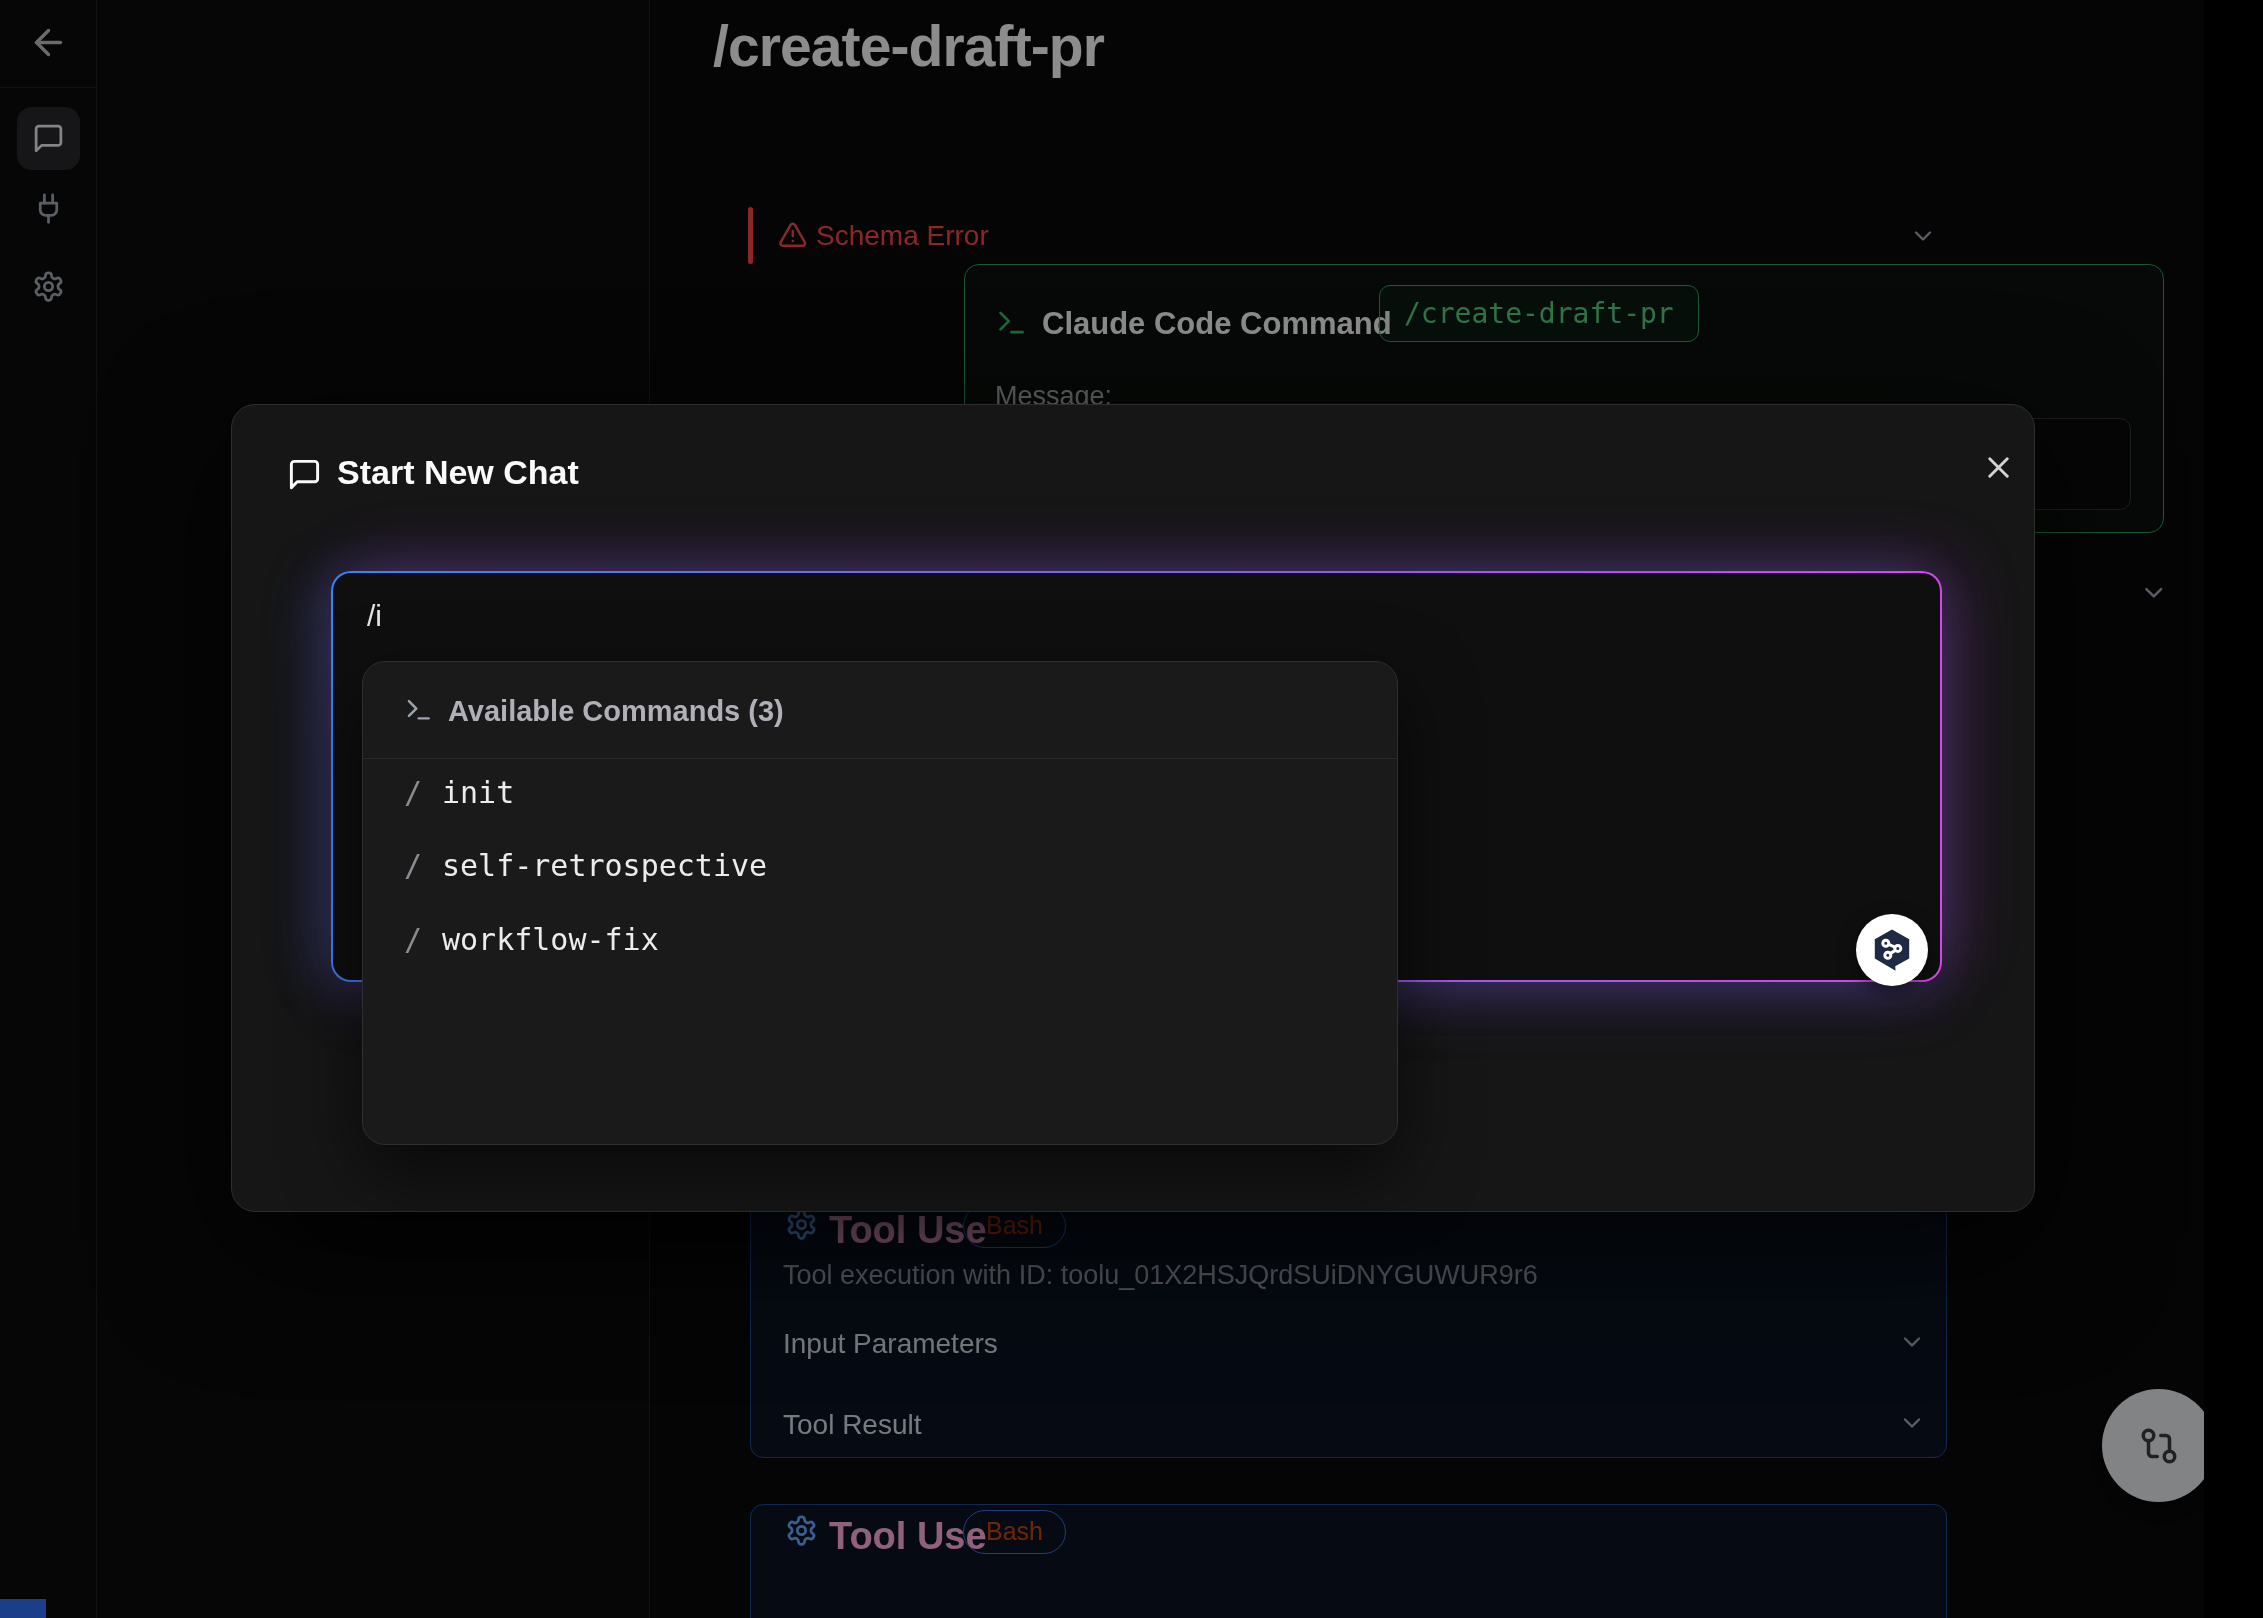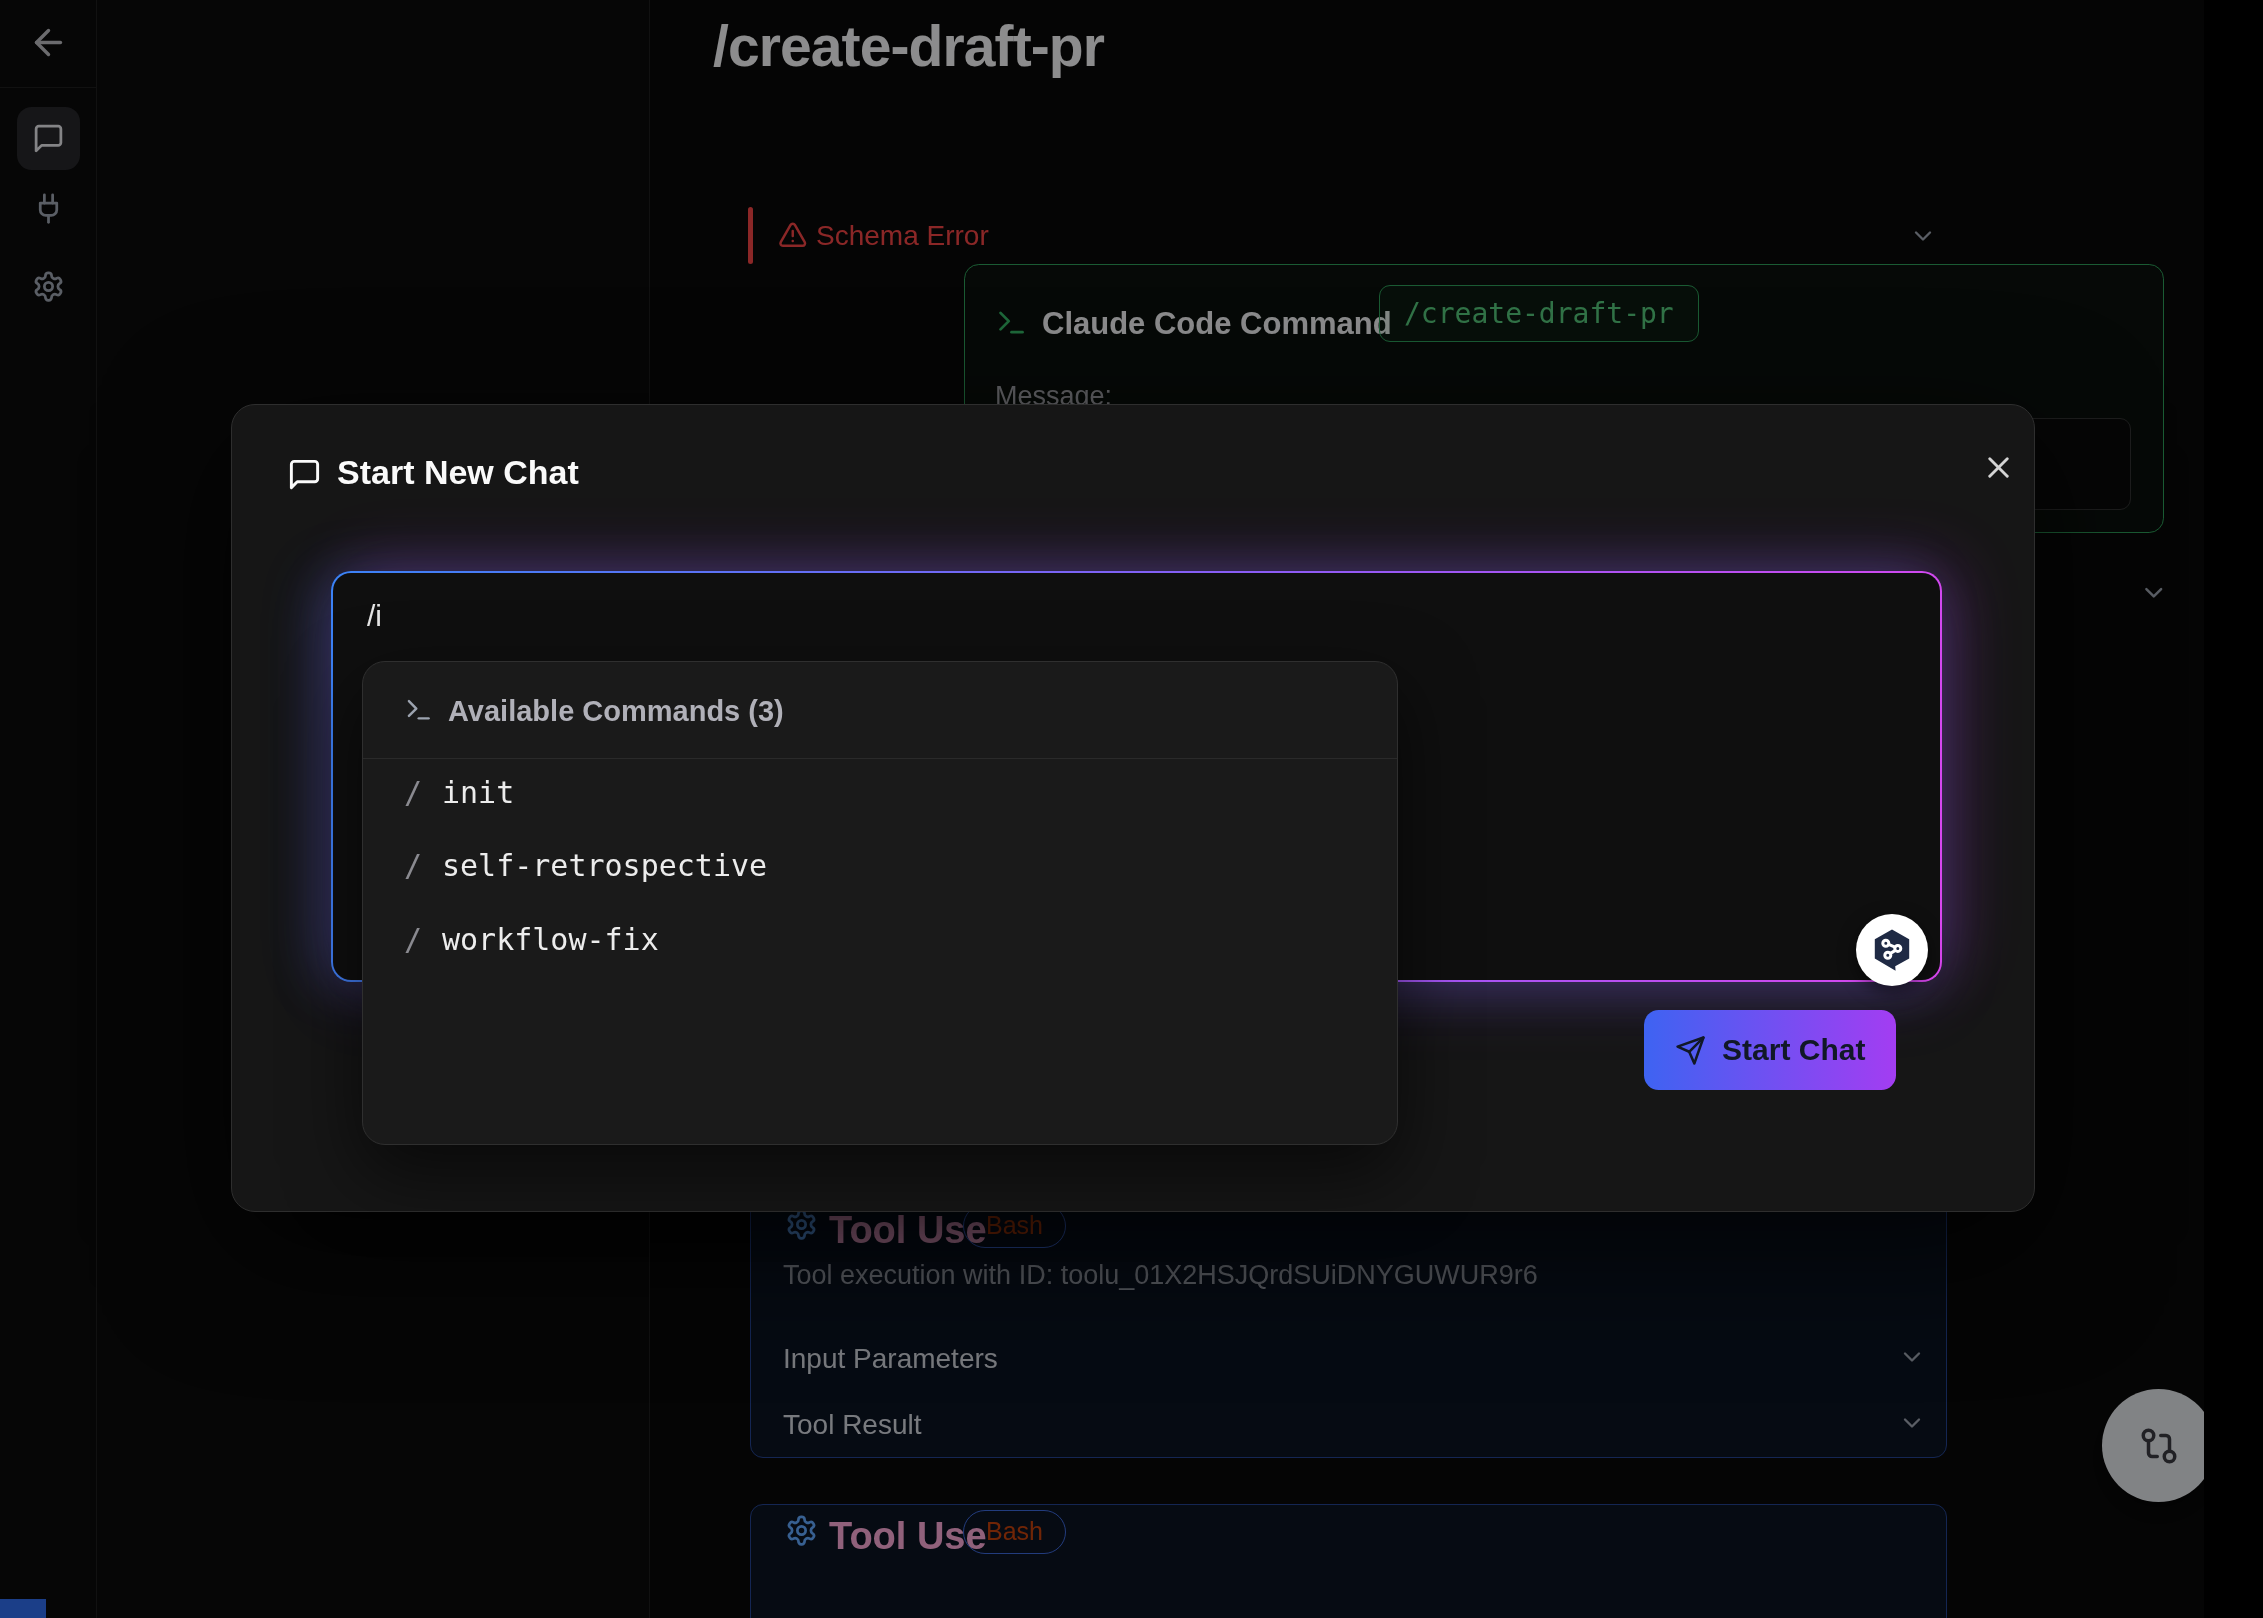--- a/index.html
+++ b/index.html
@@ -66,21 +66,21 @@
 
   .tool-card { left:750px; width:1197px; height:260px; border:1.8px solid #24438f; border-radius:13px; background:#0c1322; z-index:1; }
   .tool-card.first { top:1198px; } .tool-card.second { top:1504px; }
   .tool-gear { position:absolute; left:34px; top:9.2px; color:#60a5fa; }
   .tool-title { position:absolute; left:78px; top:10px; font-size:38px; font-weight:600; color:#f9a8d4; }
   .tool-badge { position:absolute; left:212px; top:4.6px; height:44px; padding:0 22px; border:1.8px solid #3b68d8; border-radius:922px;
                 display:flex; align-items:center; font-size:25px; color:#c2410c; }
   .tool-id { position:absolute; left:32px; top:61px; font-size:27px; color:#989ea8; }
   .tool-sec-label { position:absolute; left:32px; font-size:28px; color:#cfd3da; }
   .tool-sec-chev { position:absolute; left:1147px; color:#9ca3af; cursor:pointer; }
-  .sec1 { top:144px; } .sec2 { top:210px; }
+  .sec1 { top:129px; } .sec2 { top:210px; }
 
   .fab { left:2102px; top:1389px; width:113px; height:113px; border-radius:50%; background:#dfe2e6;
          display:flex; align-items:center; justify-content:center; color:#3a3a40; z-index:5; cursor:pointer;
          box-shadow:0 13px 28px rgba(0,0,0,.45); }
 
   
   .overlay { left:0; top:0; width:2263px; height:1619px; background:rgba(0,0,0,0.42); z-index:10; }
 
   
   .modal { left:231px; top:404px; width:1804px; height:808px; background:#161616; border:0.9px solid #2e2e2e; border-radius:24px;
@@ -332,25 +332,16 @@
             <circle cx="8.9" cy="8.6" r="1.5"></circle>
             <circle cx="14.9" cy="11.2" r="1.5"></circle>
             <circle cx="9.9" cy="14.6" r="1.5"></circle>
             <path d="M10.3 9.2 13.5 10.6"></path>
             <path d="M13.7 12.2 11.2 13.7"></path>
           </g>
         </svg>
       </span>
     </div>
 
-    <button class="start-btn">
-      <span>
-        <svg width="31" height="31" viewBox="0 0 24 24" fill="none" stroke="currentColor" stroke-width="2" stroke-linecap="round" stroke-linejoin="round">
-            <path d="m22 2-7 20-4-9-9-4Z"></path>
-            <path d="M22 2 11 13"></path>
-          </svg>
-      </span>
-      <span>Start Chat</span>
-    </button>
   </div>
 
 </div>
 
 
 </body></html>

